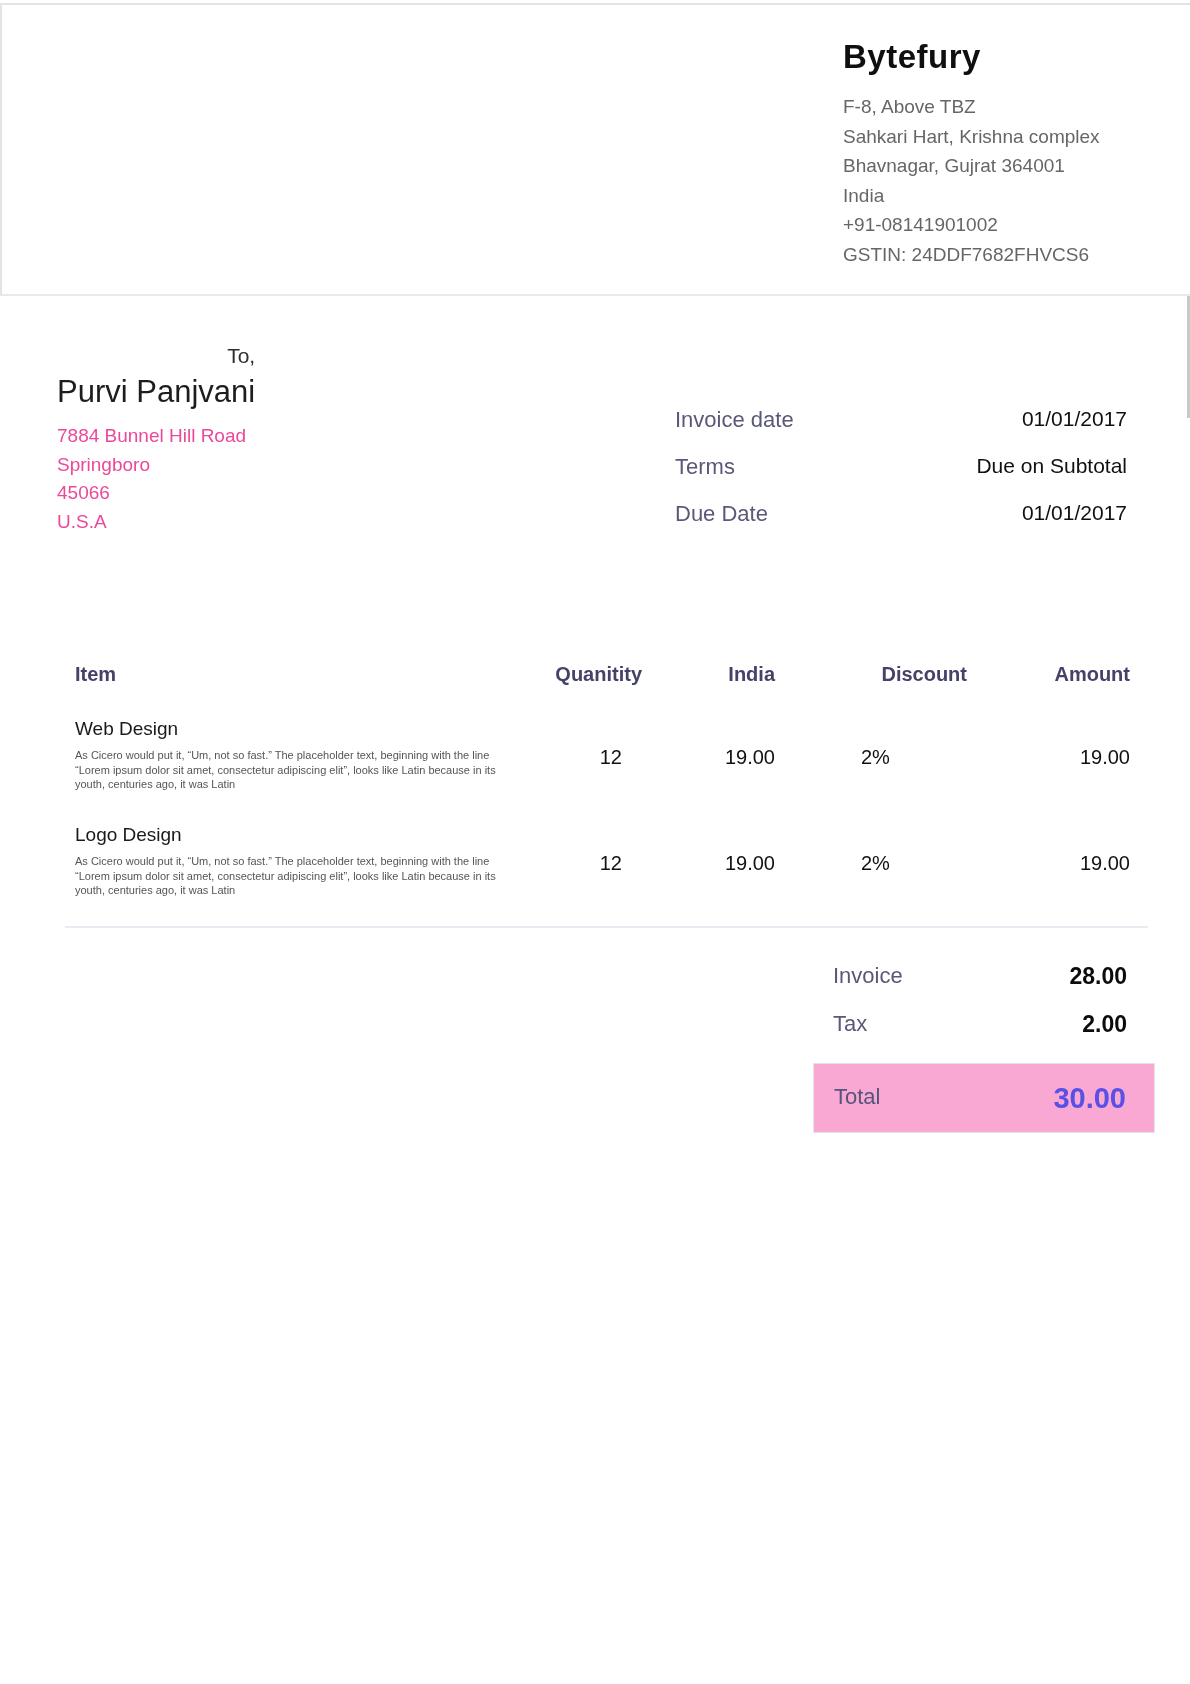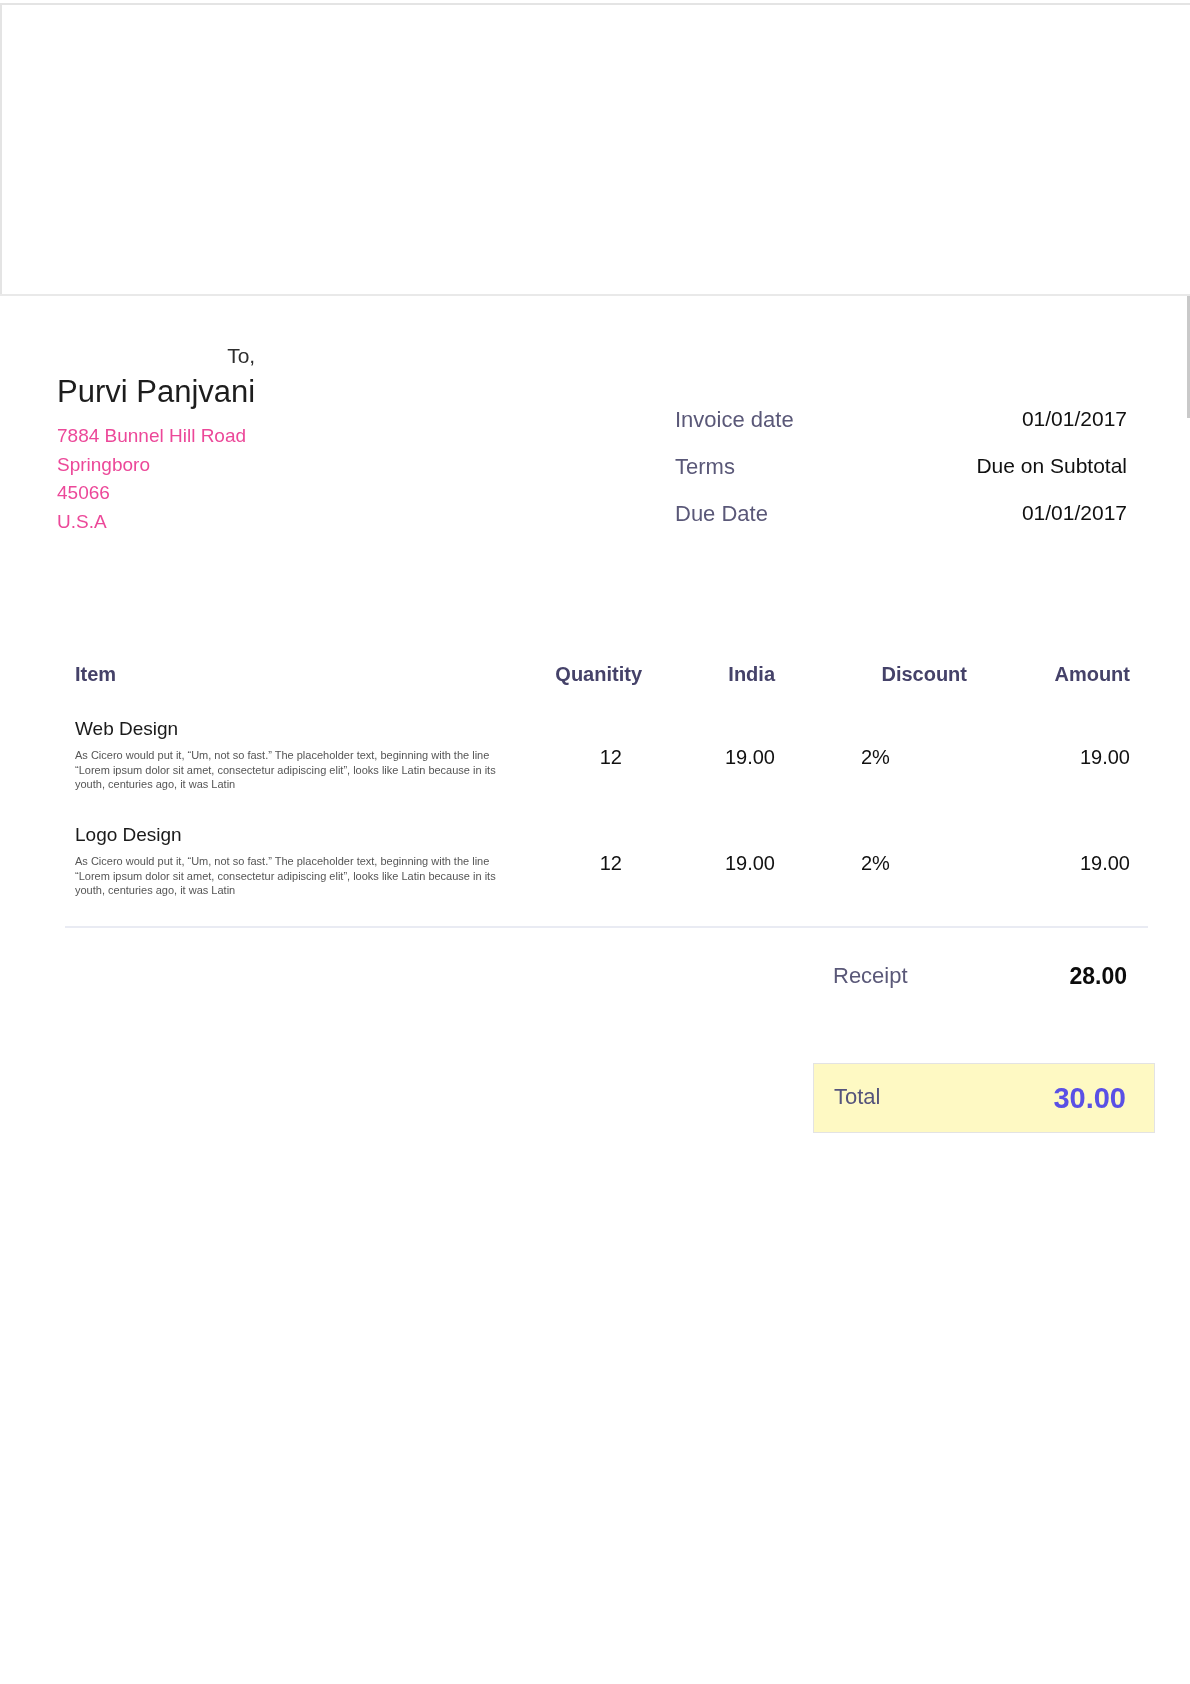--- a/index.html
+++ b/index.html
@@ -71,35 +71,46 @@
   .row2-name{top:824px;} .row2-desc{top:854px;} .row2-cell{top:852px;}
 
   
   .table-divider{position:absolute;top:926px;left:65px;width:1083px;height:2px;background:#e9ebf3;}
   .total-row{position:absolute;left:813px;width:342px;height:32px;}
   .total-row .t-label{position:absolute;left:20px;top:0;font-size:22px;color:#5a5878;}
   .total-row .t-value{position:absolute;right:28px;top:0;font-size:23px;font-weight:600;color:#0c0c0c;}
   .subtotal-row{top:963px;} .tax-row{top:1011px;}
   .total-box{
     position:absolute;left:813px;top:1063px;width:342px;height:70px;
-    border:1px solid #e3e3e3;background:#fef9c3;box-sizing:border-box;
+    border:1px solid #e3e3e3;background:#f9a8d4;box-sizing:border-box;
   }
   .total-box .t-label{position:absolute;left:20px;top:20px;font-size:22px;color:#55547c;}
   .total-box .t-value{position:absolute;right:28px;top:18px;font-size:29px;font-weight:700;color:#5a50e5;}
 </style>
 </head>
 <body>
 
 <div class="page">
 
   <div class="top-edge"></div>
   <div class="left-edge"></div>
   <div class="right-scrollbar"></div>
 
 
+  <div class="company">
+    <p class="company-name">Bytefury</p>
+    <div class="company-address">
+      <span>F-8, Above TBZ</span>
+      <span>Sahkari Hart, Krishna complex</span>
+      <span>Bhavnagar, Gujrat 364001</span>
+      <span>India</span>
+      <span>+91-08141901002</span>
+      <span>GSTIN: 24DDF7682FHVCS6</span>
+    </div>
+  </div>
 
   <div class="header-divider"></div>
 
   <div class="billto">
     <p class="billto-label">To,</p>
     <p class="billto-name">Purvi Panjvani</p>
     <div class="billto-address">
       <span>7884 Bunnel Hill Road</span>
       <span>Springboro</span>
       <span>45066</span>
@@ -136,21 +147,25 @@
   <div class="item-name row2-name">Logo Design</div>
   <div class="item-desc row2-desc">As Cicero would put it, “Um, not so fast.” The placeholder text, beginning with the line “Lorem ipsum dolor sit amet, consectetur adipiscing elit”, looks like Latin because in its youth, centuries ago, it was Latin</div>
   <div class="cell cell-qty row2-cell">12</div>
   <div class="cell cell-price row2-cell">19.00</div>
   <div class="cell cell-discount row2-cell">2%</div>
   <div class="cell cell-amount row2-cell">19.00</div>
 
   <div class="table-divider"></div>
 
   <div class="total-row subtotal-row">
-    <span class="t-label">Receipt</span>
+    <span class="t-label">Invoice</span>
     <span class="t-value">28.00</span>
+  </div>
+  <div class="total-row tax-row">
+    <span class="t-label">Tax</span>
+    <span class="t-value">2.00</span>
   </div>
   <div class="total-box">
     <span class="t-label">Total</span>
     <span class="t-value">30.00</span>
   </div>
 
 </div>
 
 </body></html>

